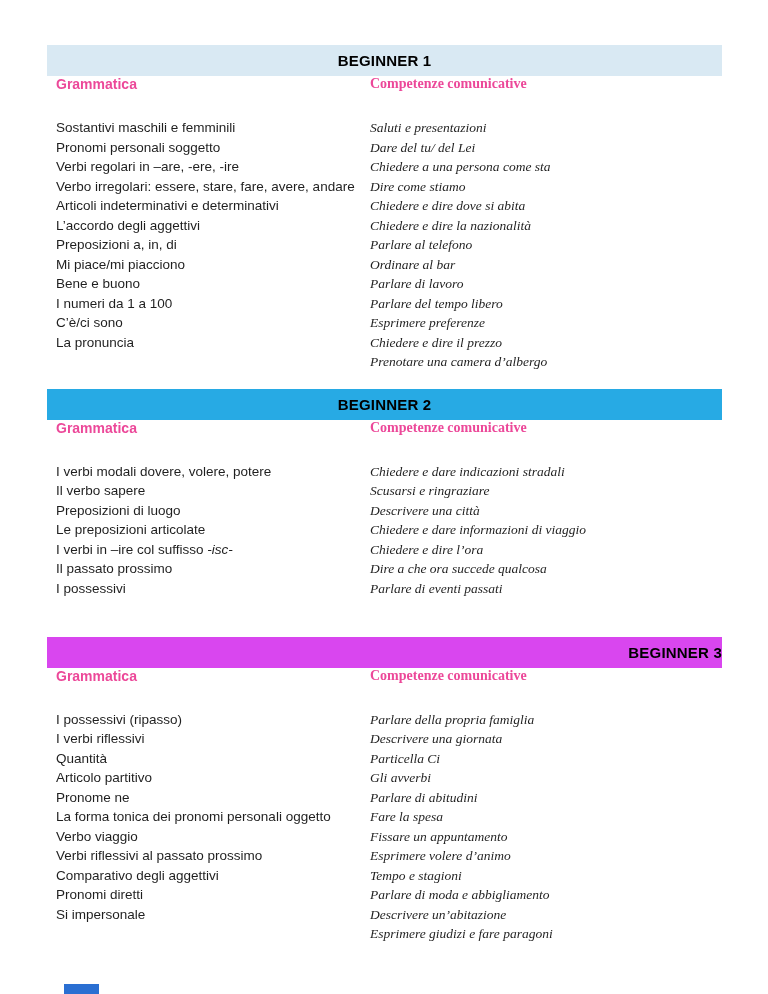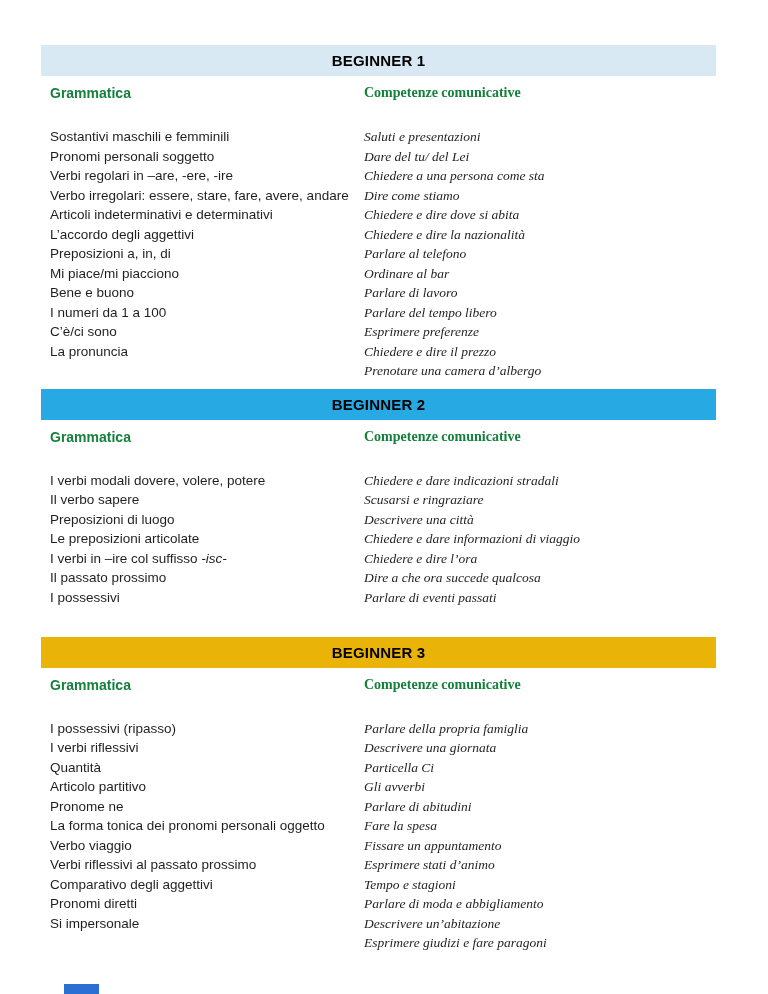--- a/index.html
+++ b/index.html
@@ -6,21 +6,21 @@
   body{
     width:768px;height:994px;
     background:#ffffff;
     font-family:"Liberation Sans",sans-serif;
     color:#1c1c1c;
     position:relative;
     overflow:hidden;
   }
   .content{
     position:absolute;
-    left:41px;
+    left:47px;
     top:45px;
     width:675px;
   }
   section.level{position:relative;}
   section.level.s1{margin-top:0;}
   section.level.s2{margin-top:8px;}
   section.level.s3{margin-top:10px;}
   .bar{
     height:31px;
     display:flex;
@@ -36,25 +36,24 @@
   .cols{
     position:relative;
   }
   .col{
     position:absolute;
     top:0;
   }
   .col.left{left:9px;width:310px;}
   .col.right{left:323px;width:345px;font-family:Liberation Serif, serif;}
   .col-header{
-    margin-top:9px;
     height:18px;
     font-weight:bold;
     font-size:14px;
-    color:#15803d;
+    color:#ec4899;
     white-space:nowrap;
   }
   .items{
     margin-top:24px;
   }
   .item{
     font-size:13.5px;
     line-height:19.5px;
     height:19.5px;
     white-space:nowrap;
@@ -143,21 +142,21 @@
             <div class="item">Descrivere una città</div>
             <div class="item">Chiedere e dare informazioni di viaggio</div>
             <div class="item">Chiedere e dire l’ora</div>
             <div class="item">Dire a che ora succede qualcosa</div>
             <div class="item">Parlare di eventi passati</div>
           </div>
         </div>
       </div>
     </section>
     <section class="level s3">
-      <div class="bar" style="background: #eab308;">
+      <div class="bar" style="background: #d946ef; justify-content: flex-end;">
         <div class="bar-title">BEGINNER 3</div>
       </div>
       <div class="cols" style="height: 285px;">
         <div class="col left">
           <div class="col-header">Grammatica</div>
           <div class="items">
             <div class="item">I possessivi (ripasso)</div>
             <div class="item">I verbi riflessivi</div>
             <div class="item">Quantità</div>
             <div class="item">Articolo partitivo</div>
@@ -173,21 +172,21 @@
         <div class="col right">
           <div class="col-header">Competenze comunicative</div>
           <div class="items">
             <div class="item">Parlare della propria famiglia</div>
             <div class="item">Descrivere una giornata</div>
             <div class="item">Particella Ci</div>
             <div class="item">Gli avverbi</div>
             <div class="item">Parlare di abitudini</div>
             <div class="item">Fare la spesa</div>
             <div class="item">Fissare un appuntamento</div>
-            <div class="item">Esprimere stati d’animo</div>
+            <div class="item">Esprimere volere d’animo</div>
             <div class="item">Tempo e stagioni</div>
             <div class="item">Parlare di moda e abbigliamento</div>
             <div class="item">Descrivere un’abitazione</div>
             <div class="item">Esprimere giudizi e fare paragoni</div>
           </div>
         </div>
       </div>
     </section>
   </main>
 <div class="partial-bar" id="partial-bar" style="background: rgb(42, 111, 210);"></div>

